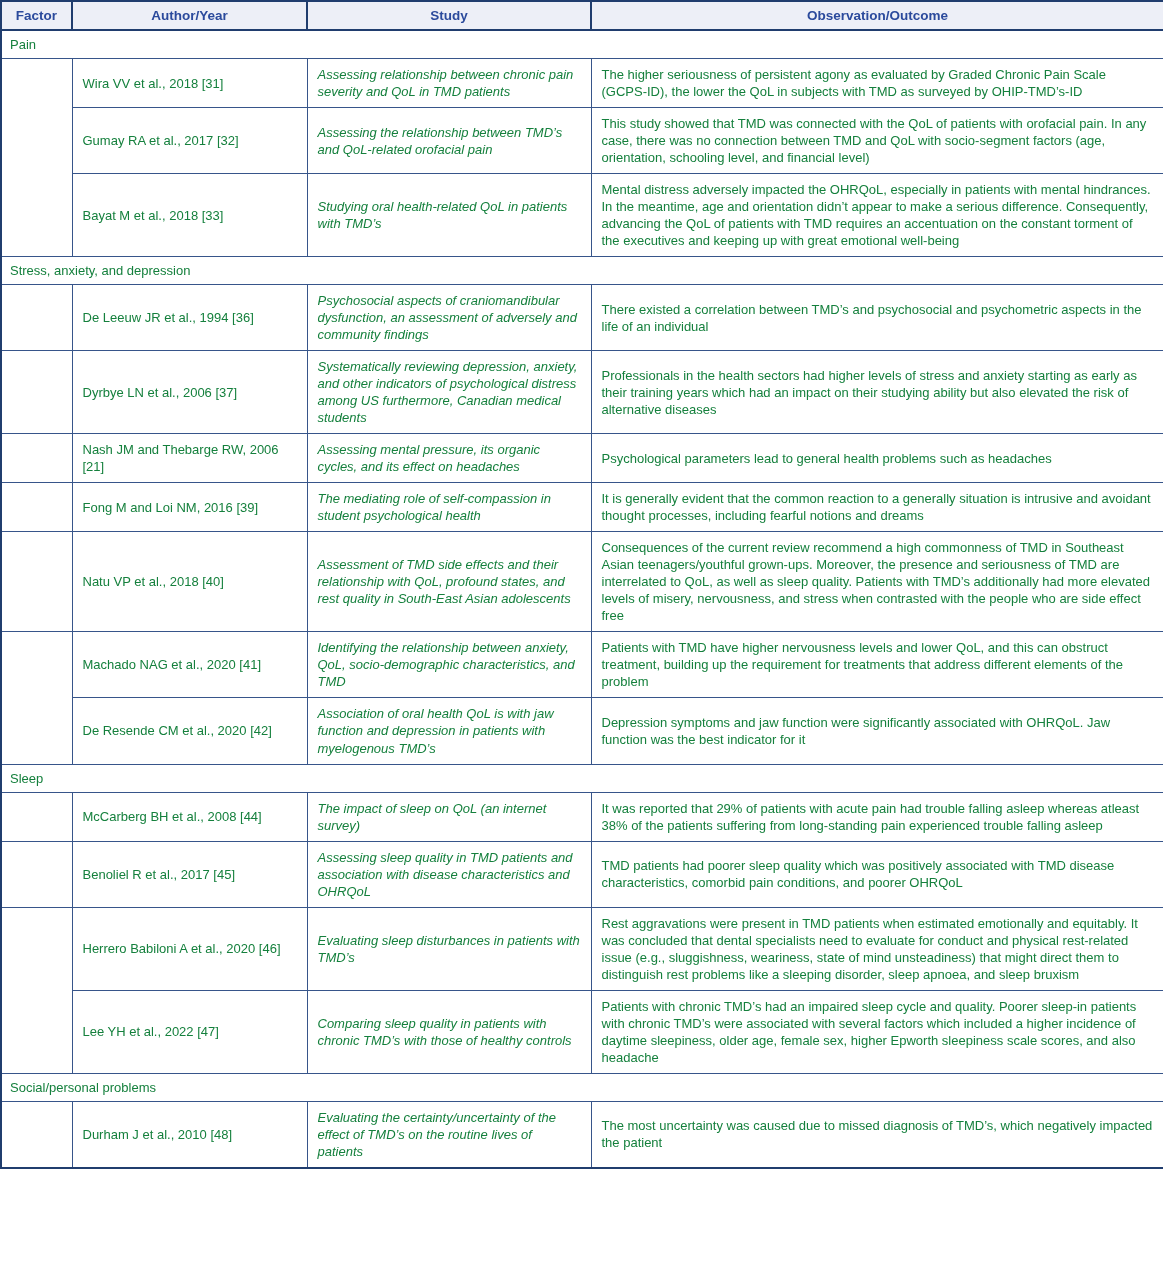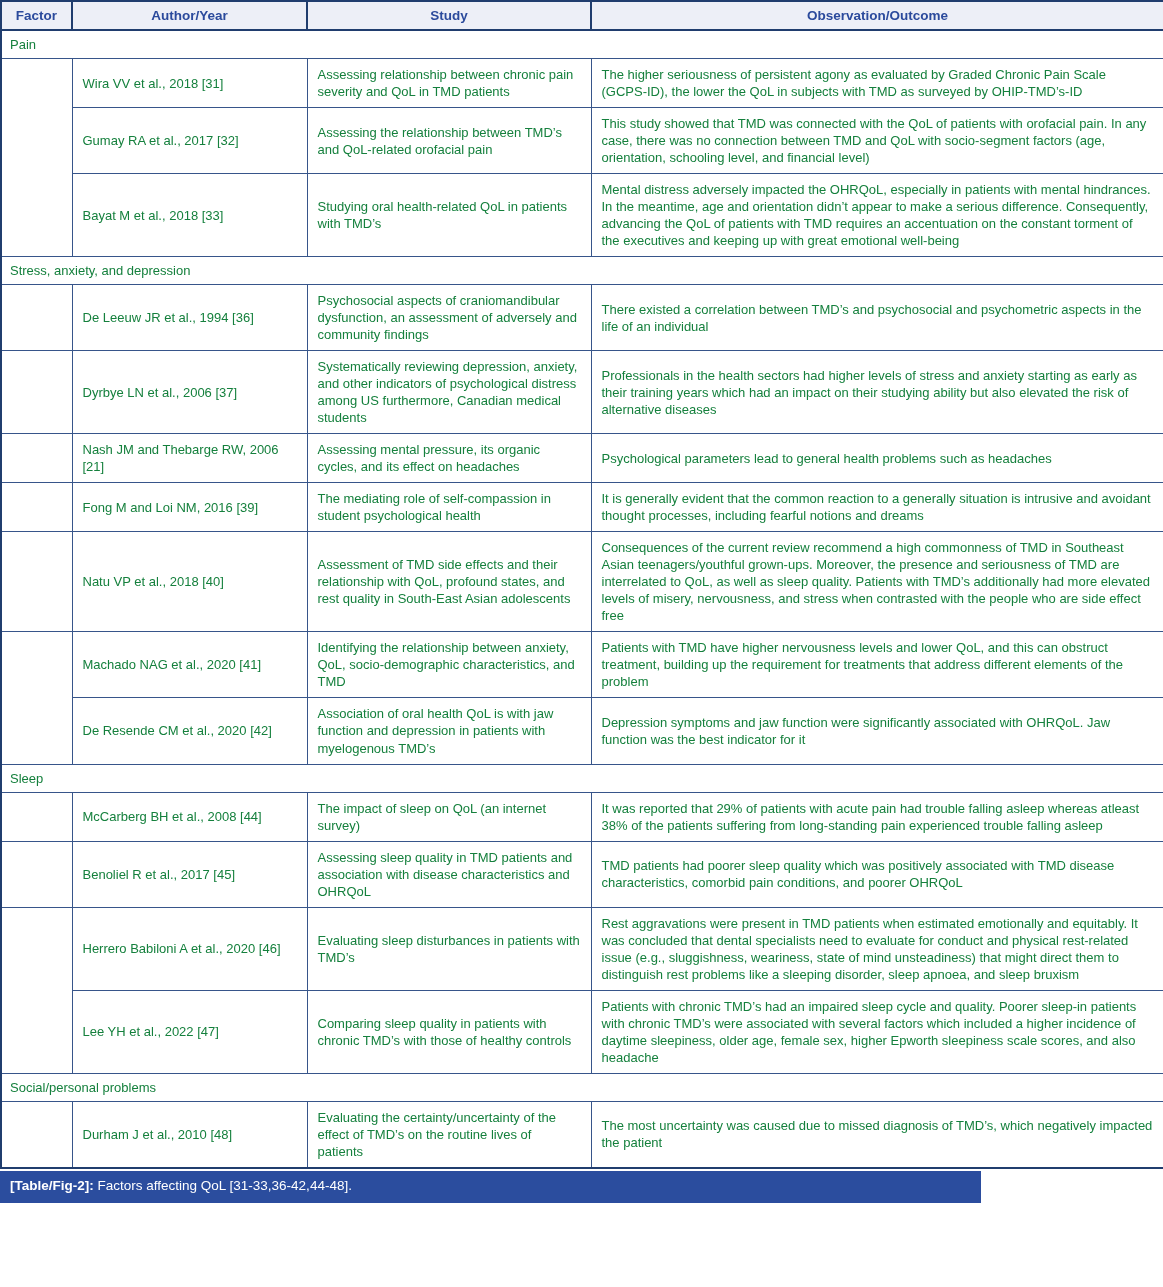--- a/index.html
+++ b/index.html
@@ -35,21 +35,21 @@
     word-wrap:break-word;
   }
   td.section-cell {
     padding:5px 8px;
     font-size:13.6px;
     color:#3f3f3f;
     background:#ffffff;
   }
   td.factor-cell { padding:4px; }
   td.author-cell { padding:7px 10px; }
-  td.study-cell  { padding:7px 10px; }
+  td.study-cell  { padding:7px 10px;font-style:italic; }
   td.outcome-cell{ padding:7px 10px; }
 
   .caption-bar {
     margin-top:2px;
     background:#2b4d9e;
     color:#ffffff;
     padding:7px 10px 8px 10px;
     font-size:13.5px;
     line-height:1.25;
   }
@@ -171,17 +171,14 @@
         </tr>
         <tr>
           <td class="factor-cell" rowspan="1"></td>
           <td class="author-cell">Durham J et al., 2010 [48]</td>
           <td class="study-cell">Evaluating the certainty/uncertainty of the effect of TMD’s on the routine lives of patients</td>
           <td class="outcome-cell">The most uncertainty was caused due to missed diagnosis of TMD’s, which negatively impacted the patient</td>
         </tr>
       </tbody>
   </table>
 
-  <div class="caption-bar">
-    <span class="cap-label">[Table/Fig-2]:</span><span class="cap-text"> Factors affecting QoL [31-33,36-42,44-48].</span>
-  </div>
 
 </div>
 
 </body></html>

